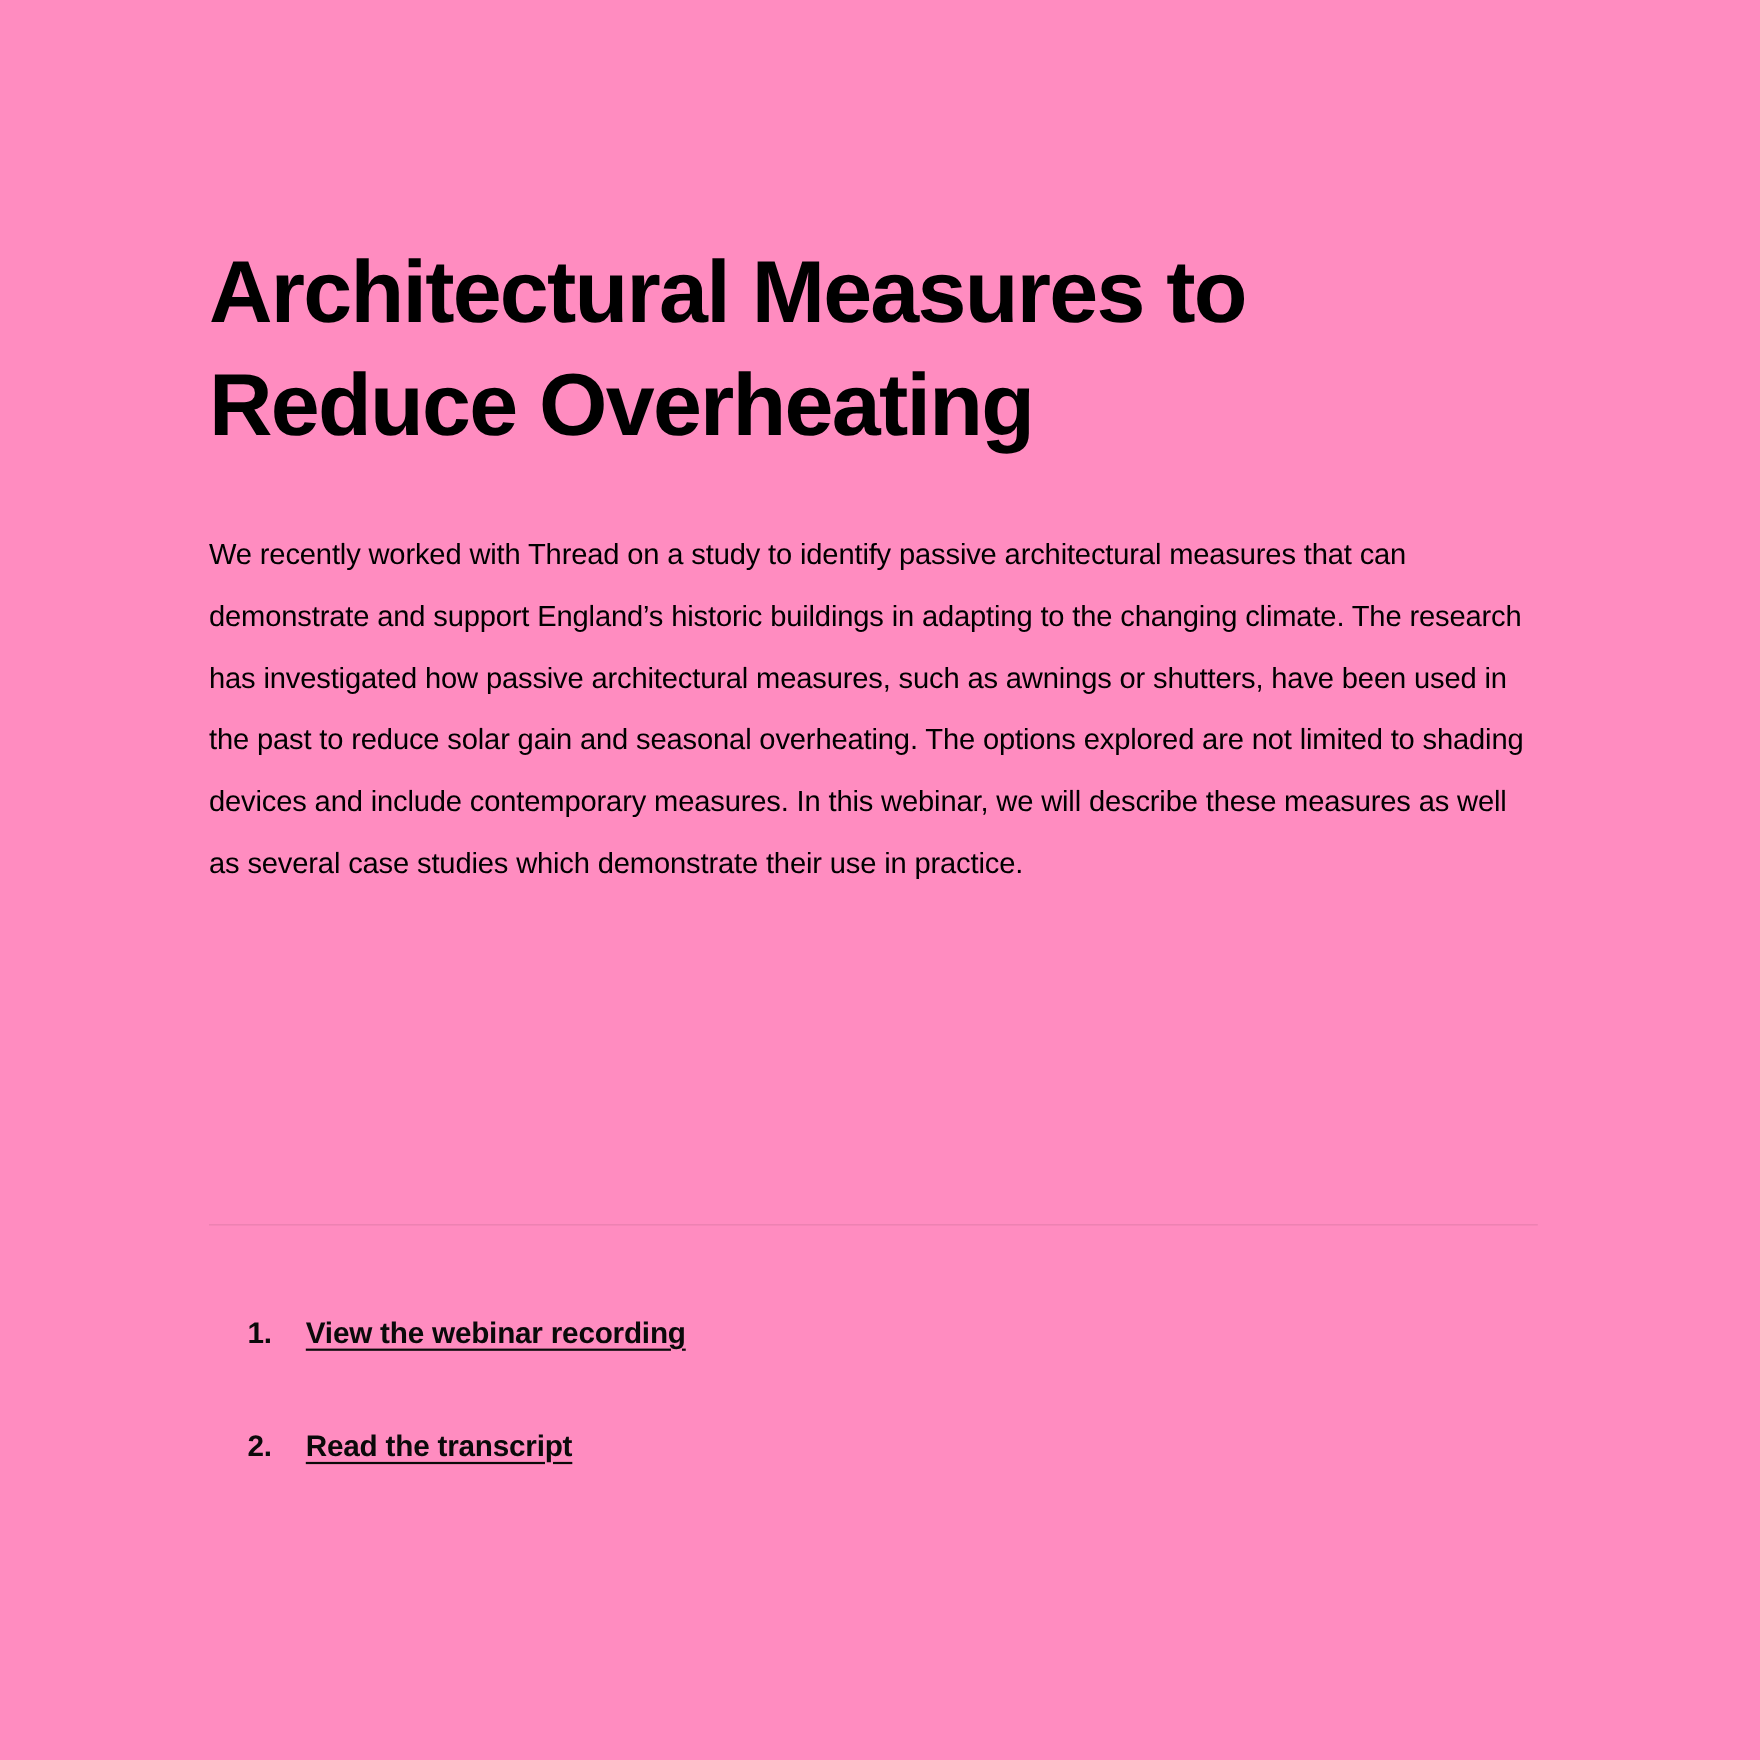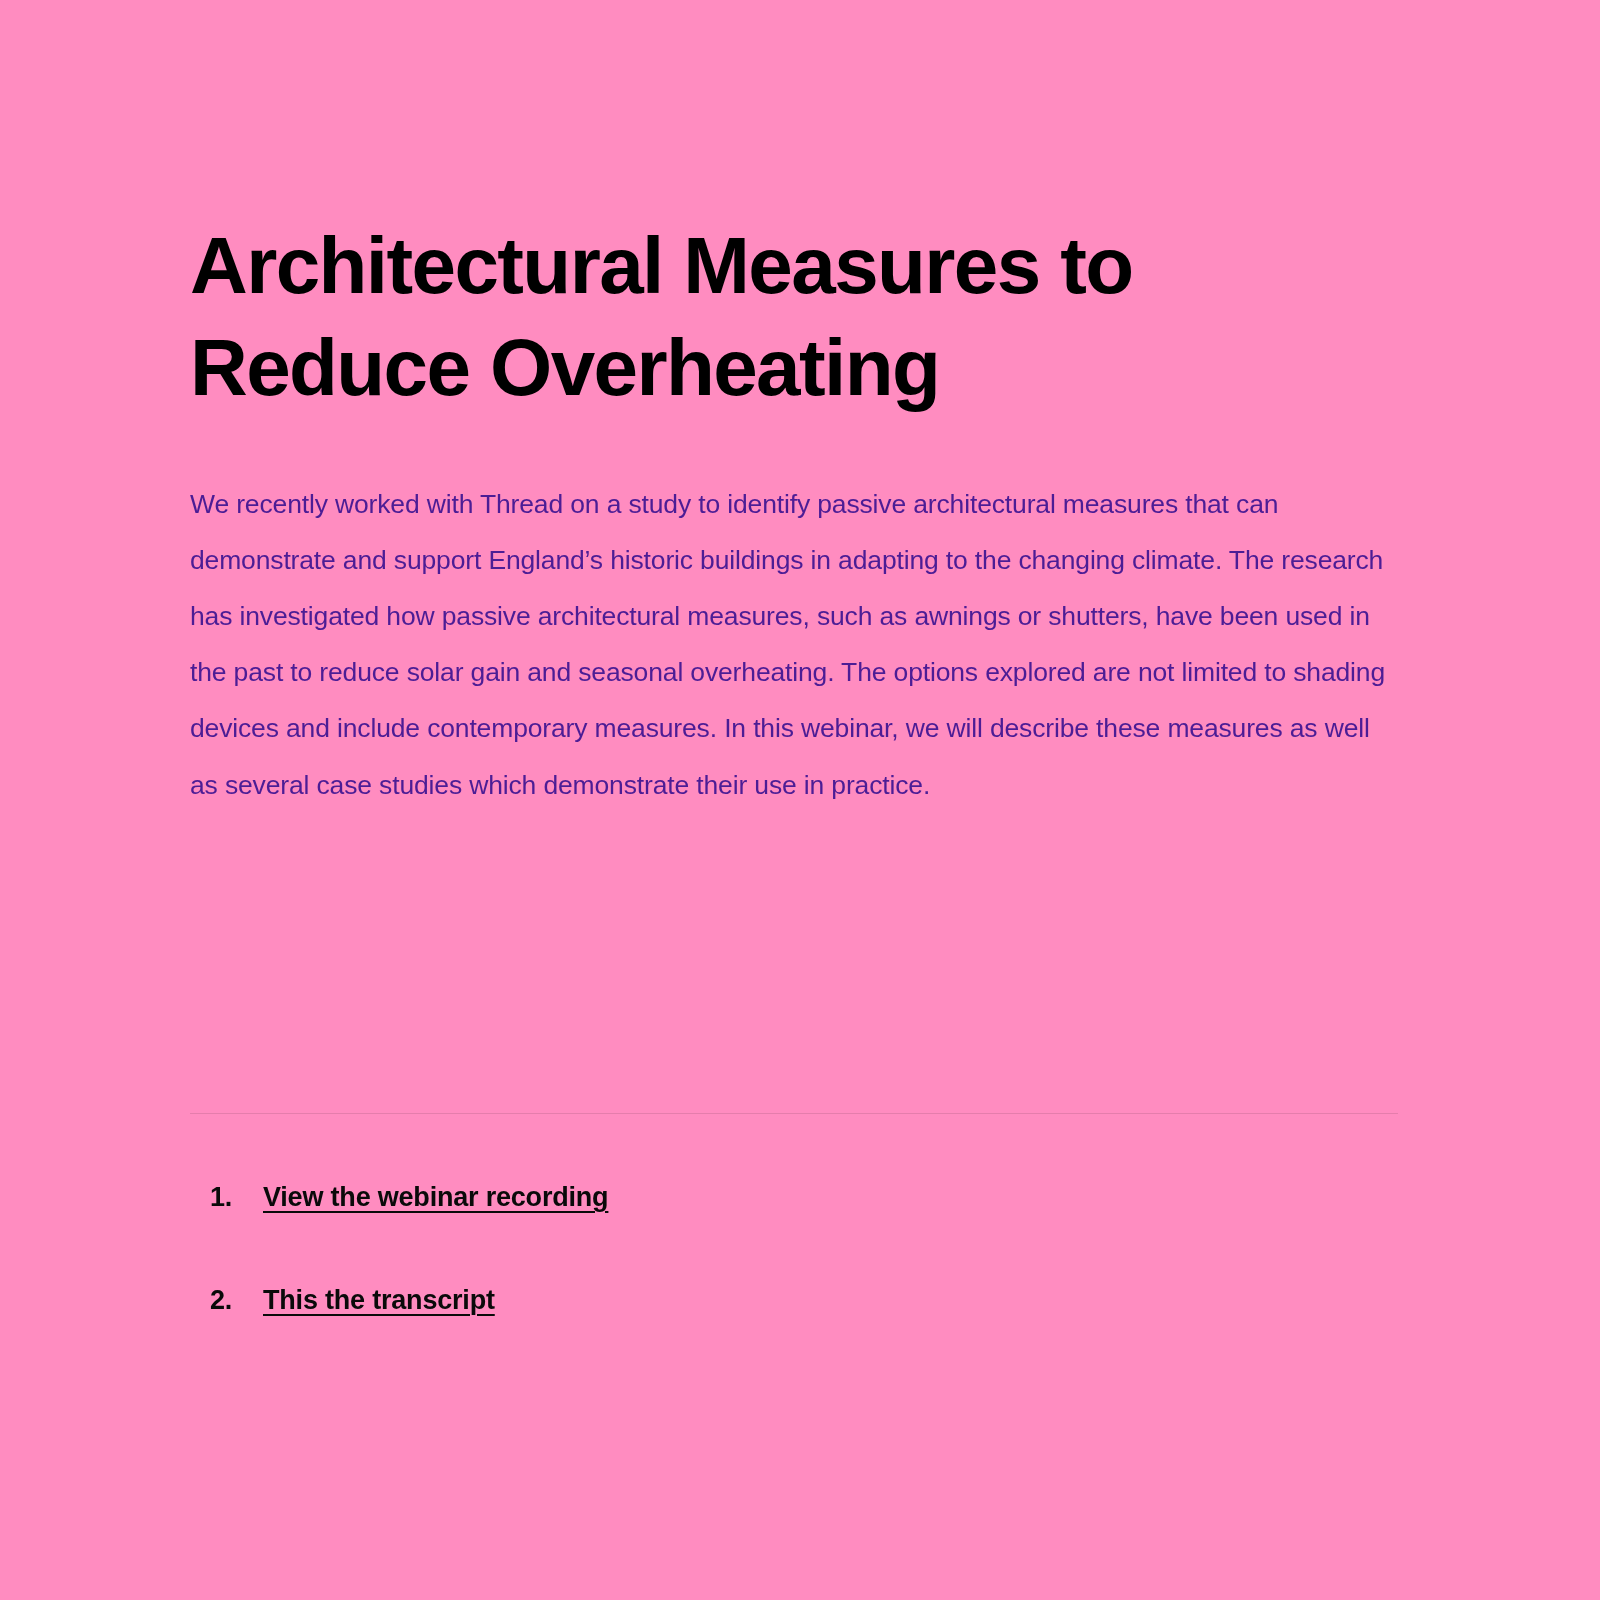--- a/index.html
+++ b/index.html
@@ -35,40 +35,40 @@
     margin: 0 0 56px 0;
     color: #000000;
     max-width: 1130px;
   }
   .body-paragraph {
     font-size: 26.5px;
     line-height: 2.12;
     font-weight: 400;
     letter-spacing: -0.15px;
     margin: 0 0 36px 0;
-    color: #4c1d95;
+    color: #000000;
     max-width: 1205px;
   }
   .body-paragraph.second {
     margin-bottom: 0;
   }
   .divider {
     position: absolute;
     left: 190px;
     top: 1113px;
     width: 1208px;
     height: 1px;
     background: rgba(0, 0, 0, 0.10);
   }
   .link-list {
     position: absolute;
     left: 190px;
     top: 1180px;
     width: 1210px;
-    margin: 0;
+    margin: 15px;
     padding: 0 0 0 28px;
     list-style: none;
     counter-reset: linkcounter;
   }
   .link-item {
     position: relative;
     font-size: 27px;
     font-weight: 700;
     letter-spacing: -0.2px;
     margin-bottom: 68px;
@@ -107,17 +107,17 @@
 
   </div>
 
   <div class="divider"></div>
 
   <ol class="link-list">
     <li class="link-item weight-regular">
       <a href="#">View the webinar recording</a>
     </li>
     <li class="link-item">
-      <a href="#">This the transcript</a>
+      <a href="#">Read the transcript</a>
     </li>
   </ol>
 
 </div>
 
 </body></html>

